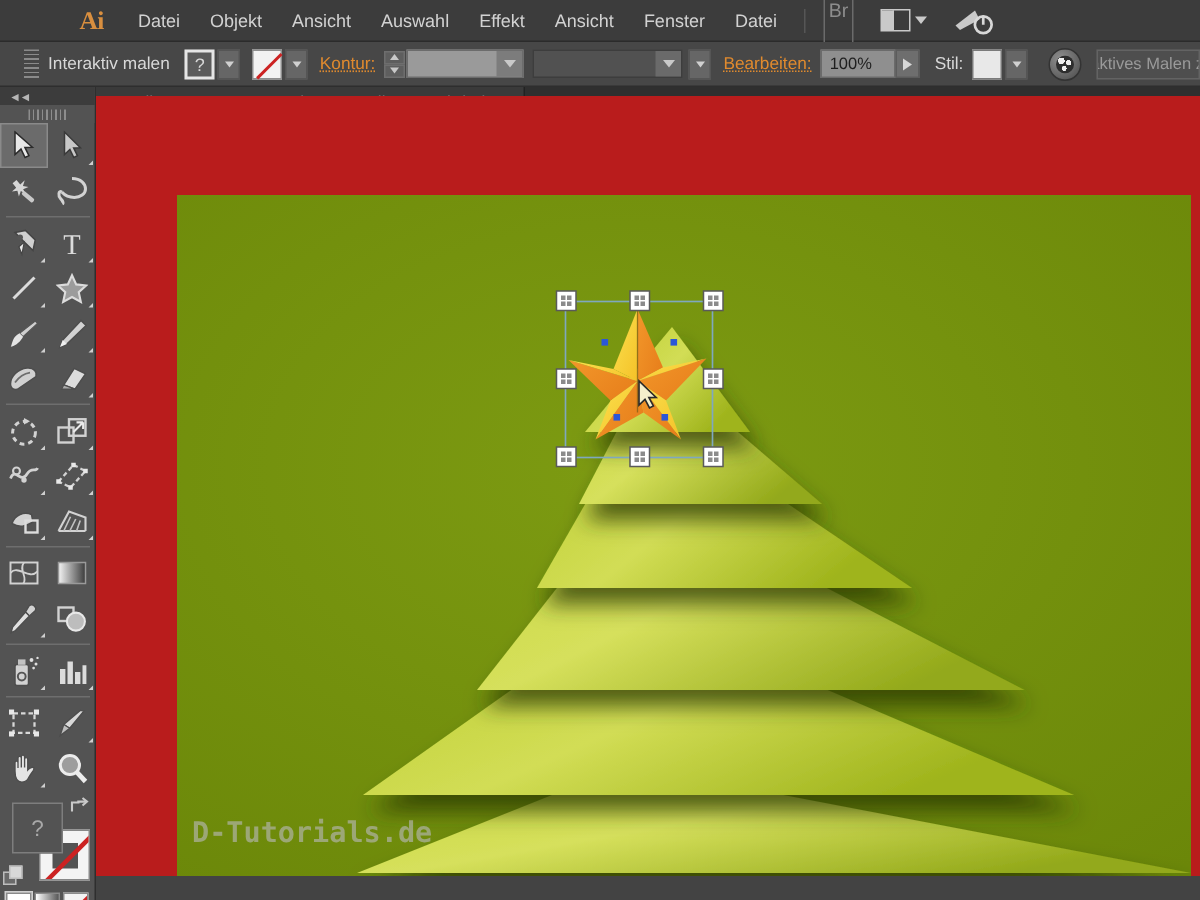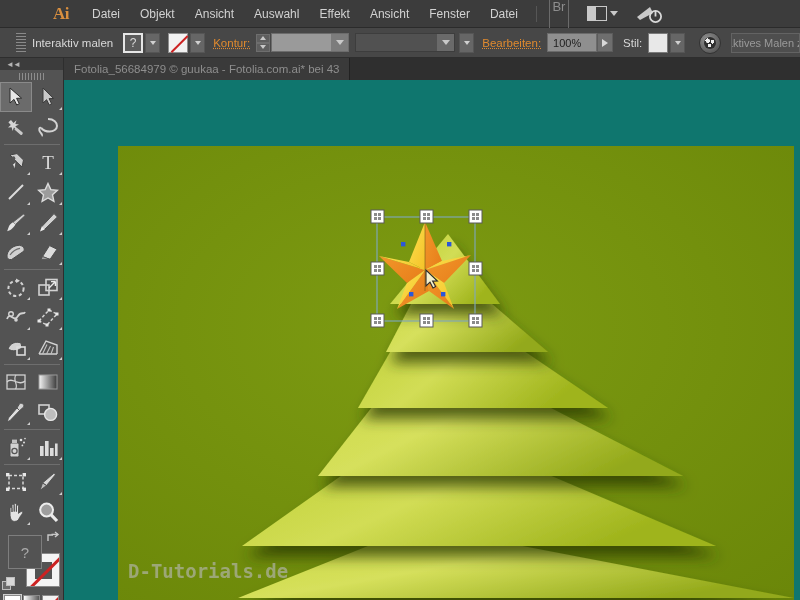--- a/index.html
+++ b/index.html
@@ -192,22 +192,22 @@
   .mode-row { display:flex; gap:2px; padding:2px 4px 0 4px; }
   .mode-box { width:17px;height:17px;border:1px solid #8a8a8a; position:relative; }
   .mode-box.sel { outline:1px solid #cfcfcf; }
   .mode-solid { background:#fff; }
   .mode-grad { background:linear-gradient(to right,#fff,#585858); }
   .mode-none { background:#f2f2f2; overflow:hidden;}
   .mode-none:after{ content:""; position:absolute;left:-2px;top:50%;width:140%;height:2px;background:#cc2222;transform:rotate(-45deg);transform-origin:center;}
 
   
   .canvas-wrap {
-    position:absolute; top:80px; left:64px; width:736px; height:520px;
-    background:#0f766e; overflow:hidden;
+    position:absolute; top:64px; left:64px; width:736px; height:520px;
+    background:#b91c1c; overflow:hidden;
   }
   .artboard {
     position:absolute; left:54px; top:66px; width:676px; height:454px;
     background:#73900f; overflow:hidden;
   }
   .tree-svg { position:absolute; left:0; top:0; }
   .watermark {
     position:absolute; left:10px; bottom:18px;
     font-family:"DejaVu Sans Mono", monospace;
     font-size:19px; font-weight:bold; color:#b9b9b9; opacity:.62;

